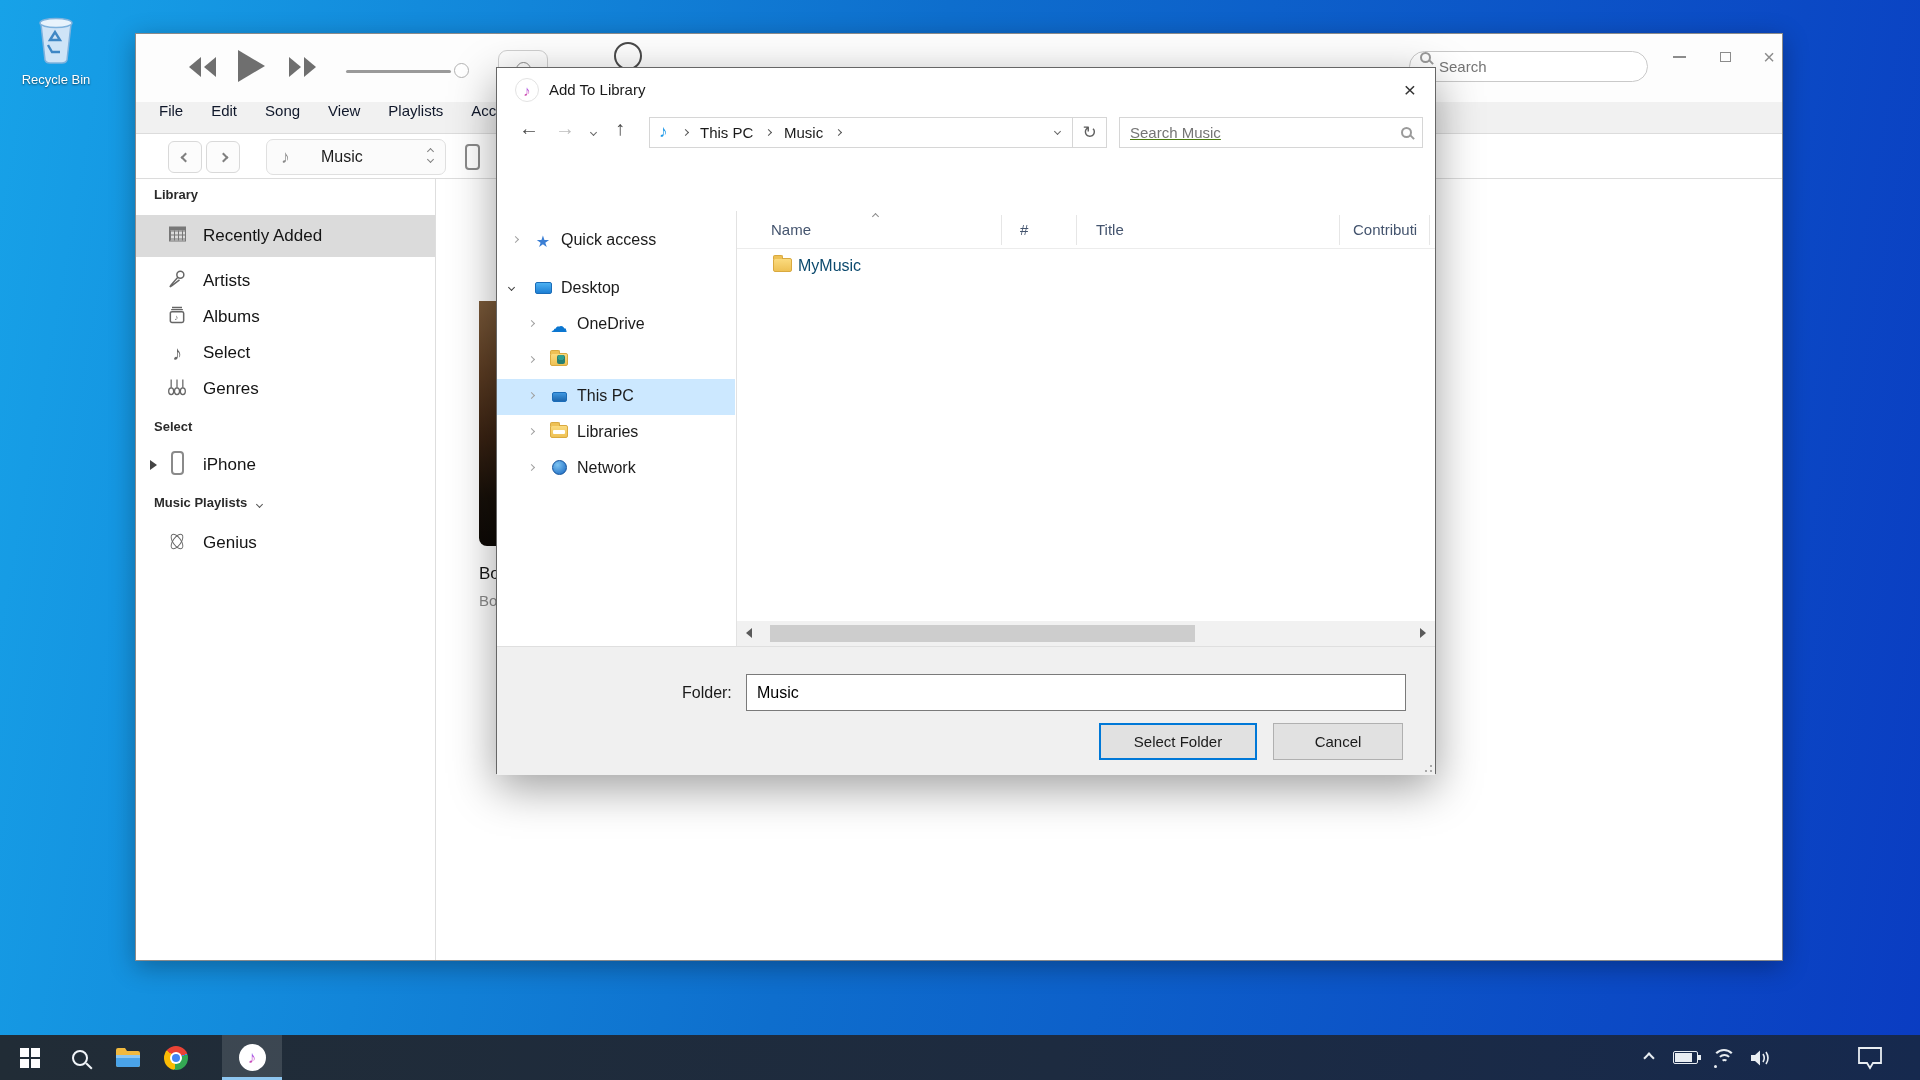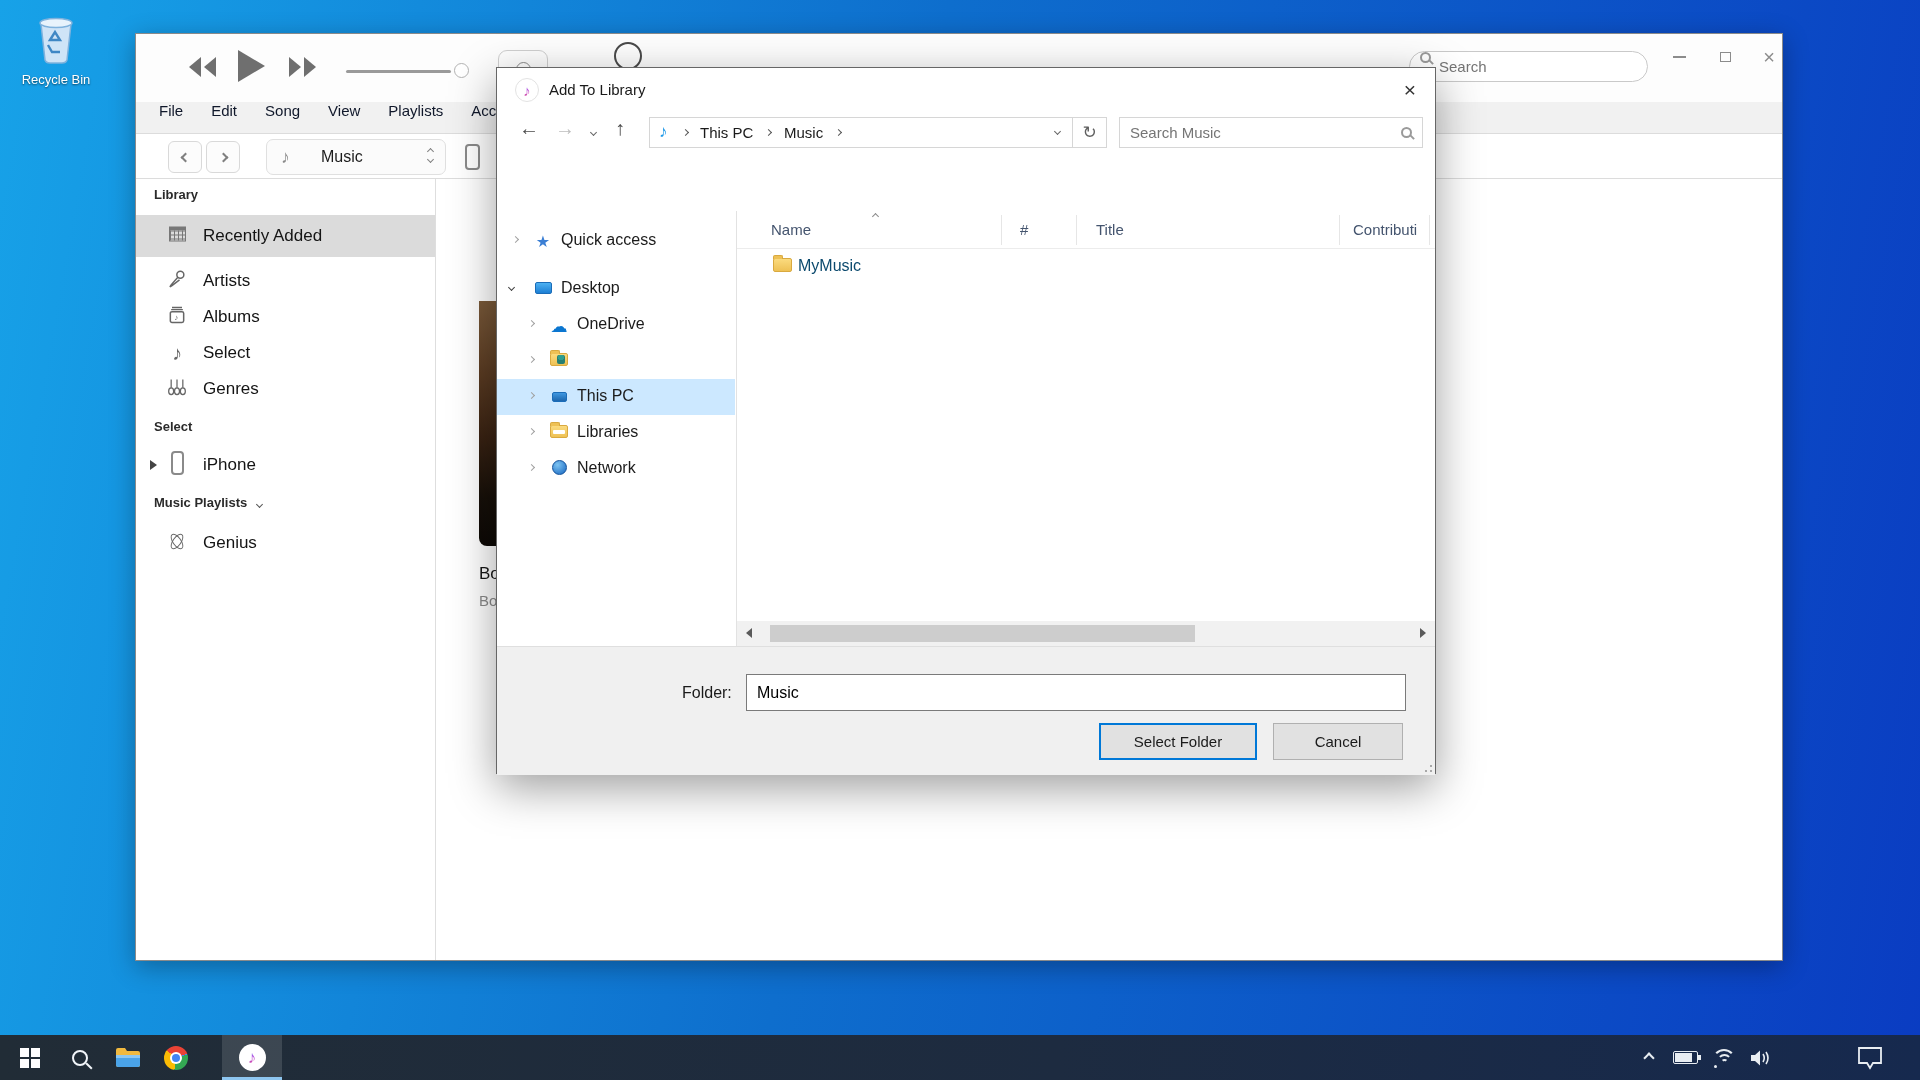--- a/index.html
+++ b/index.html
@@ -74,21 +74,21 @@
   .itunes-badge { border-radius:50%; background:#fff; display:flex; align-items:center; justify-content:center; }
   .note-grad { background:linear-gradient(160deg,#31a0f5 0%,#b44fe0 45%,#ee4d7a 100%);
     -webkit-background-clip:text; background-clip:text; color:transparent; font-weight:bold; }
   .dlg-close { position:absolute; right:10px; top:8px; width:30px; height:27px; display:flex; align-items:center; justify-content:center; font-size:21px; color:#333; }
   .dlg-nav { position:absolute; left:0; top:43px; width:100%; height:43px; background:#fff; }
   .nav-gl { position:absolute; top:6px; font-size:20px; }
   .addr { position:absolute; left:152px; top:6px; width:424px; height:31px; border:1px solid #d6d6d6; background:#fff; }
   .addr .crumb { position:absolute; top:6px; font-size:15px; color:#1a1a1a; }
   .refresh { position:absolute; left:576px; top:6px; width:34px; height:31px; border:1px solid #d6d6d6; border-left:none; text-align:center; line-height:29px; font-size:17px; color:#5f5f5f; }
   .dlg-search { position:absolute; left:622px; top:6px; width:304px; height:31px; border:1px solid #d6d6d6; display:flex; align-items:center; padding:0 10px; }
-  .dlg-search input { border:0; outline:none; flex:1; font-size:15px; color:#4d7c0f; font-family:inherit; }
+  .dlg-search input { border:0; outline:none; flex:1; font-size:15px; color:#4d7c0f; font-family:inherit;text-decoration:underline; }
   .dlg-toolbar { position:absolute; left:0; top:86px; width:100%; height:57px; background:#f5f6f7; border-bottom:1px solid #e4e4e4; }
   .cmd { position:absolute; top:0; line-height:57px; font-size:15px; color:#1d4f91; }
   .caret-dn { display:inline-block; width:0; height:0; border-left:4px solid transparent; border-right:4px solid transparent; border-top:5px solid #444; margin-left:7px; vertical-align:middle; }
   .help-ic { position:absolute; left:888px; top:17px; width:23px; height:23px; border-radius:50%; background:#1d6fc4; color:#fff; font-weight:bold; font-size:14px; text-align:center; line-height:23px; }
   .dlg-content { position:absolute; left:0; top:143px; width:100%; height:435px; background:#fff; }
   .vsep { position:absolute; left:239px; top:0; width:1px; height:100%; background:#e2e2e2; }
 
   .trow { position:absolute; left:0; width:238px; height:36px; }
   .trow.sel { background:#cce8ff; }
   .trow .chv { position:absolute; top:14px; border-color:#a0a0a0; }

